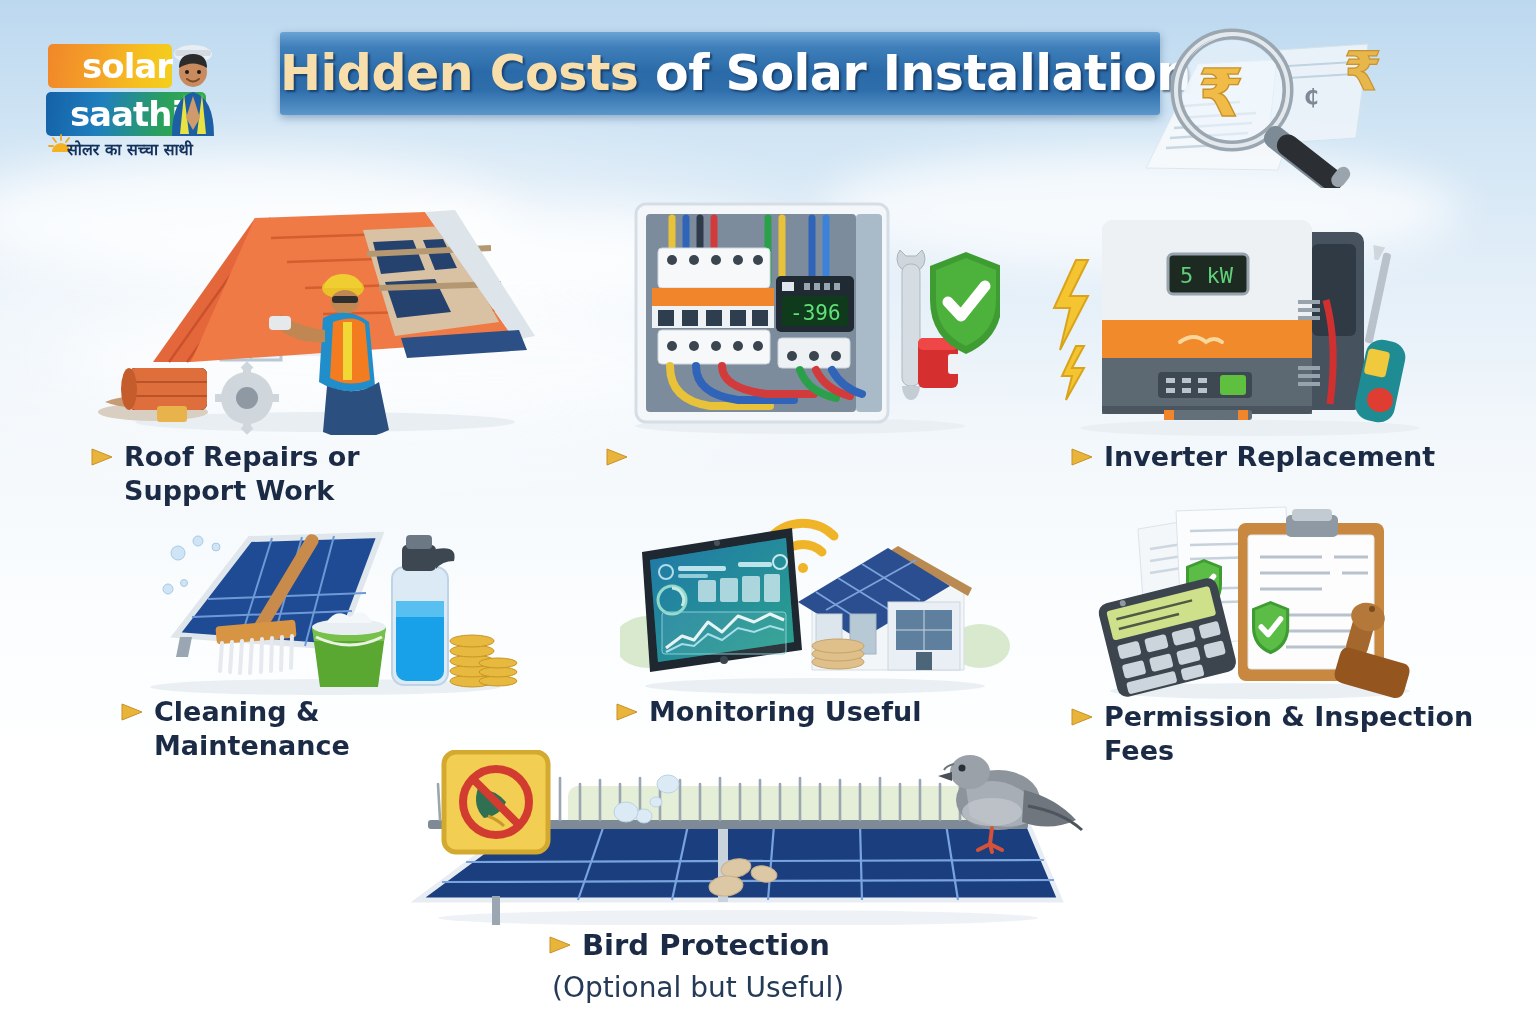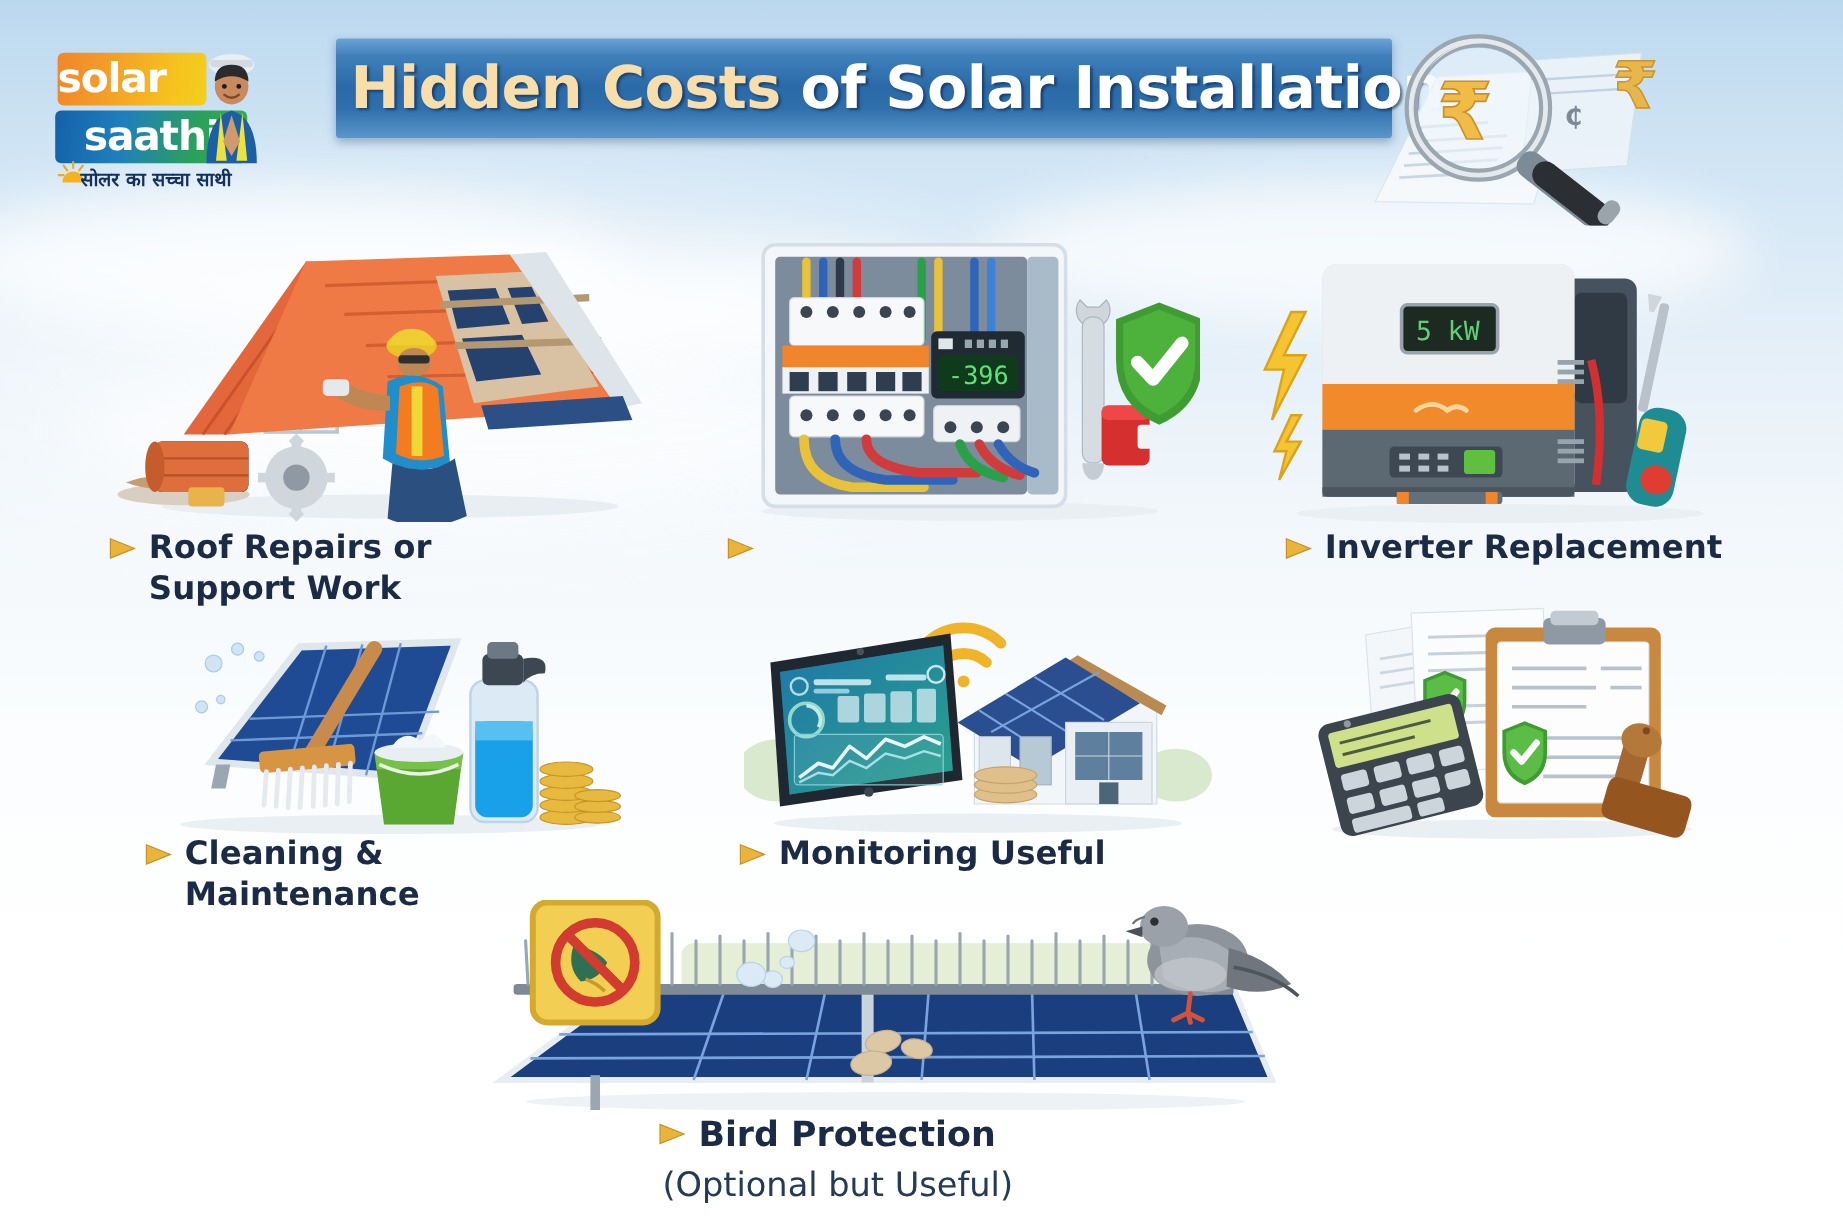--- a/index.html
+++ b/index.html
@@ -22,21 +22,21 @@
   .header { position:absolute; left:0; top:0; width:1536px; height:185px; }
 
   .logo { position:absolute; left:36px; top:38px; width:180px; height:128px; }
   .logo-row1 {
     position:absolute; left:12px; top:6px; width:124px; height:44px;
     background:linear-gradient(100deg,#f1862a 0%, #f4a227 40%, #f6c11f 75%, #f3cf1d 100%);
     border-radius:5px;
   }
   .logo-row1 span {
     display:block; color:#fff; font-size:34px; font-weight:bold; line-height:44px;
-    text-align:left; letter-spacing:-1px; font-family:"DejaVu Sans", sans-serif;
+    text-align:right; letter-spacing:-1px; font-family:"DejaVu Sans", sans-serif;
   }
   .logo-row2 {
     position:absolute; left:10px; top:54px; width:160px; height:44px;
     background:linear-gradient(100deg,#1461a8 0%, #1f7fbd 35%, #2aa05c 72%, #35b04c 100%);
     border-radius:5px;
   }
   .logo-row2 span {
     display:block; color:#fff; font-size:34px; font-weight:bold; line-height:44px;
     text-align:center; letter-spacing:-1px; font-family:"DejaVu Sans", sans-serif;
   }
@@ -53,21 +53,21 @@
     background:linear-gradient(to bottom,#6ba3d4 0%, #3f7fba 18%, #2a6aa8 48%, #2e6eab 70%, #5b97cb 100%);
     border-radius:3px;
     box-shadow:0 3px 8px rgba(20,60,110,.35);
   }
   .banner-title {
     position:absolute; left:0; top:0; width:880px; height:83px;
     line-height:83px; text-align:center; white-space:nowrap;
     font-size:49px; font-weight:bold; letter-spacing:-.5px;
     font-family:"DejaVu Sans", sans-serif;
   }
-  .t-gold { color:#f7deaa; text-shadow:2px 2px 2px rgba(10,30,60,.55);margin-left:12px; }
+  .t-gold { color:#f7deaa; text-shadow:2px 2px 2px rgba(10,30,60,.55); }
   .t-white{ color:#ffffff; text-shadow:2px 2px 2px rgba(10,30,60,.55); }
 
   .magnifier { position:absolute; left:1128px; top:18px; width:270px; height:170px; }
 
   
   .grid { position:absolute; left:0; top:180px; width:1536px; }
   .card { position:absolute; }
   .art  { position:absolute; }
   .label {
     position:absolute; display:flex; align-items:flex-start; gap:10px;
@@ -630,20 +630,26 @@
         <circle cx="44" cy="90" r="3" fill="#8f99a3"></circle>
       </g>
 
       <g transform="translate(262,104)">
         <rect x="-2" y="0" width="22" height="48" rx="9" fill="#a4672d" transform="rotate(16 9 24)"></rect>
         <ellipse cx="16" cy="8" rx="17" ry="14" fill="#b4783a" transform="rotate(16 16 8)"></ellipse>
         <circle cx="20" cy="0" r="3" fill="#7d4a1c"></circle>
         <path d="M-8 46 h56 q8 0 8 10 v16 q0 10 -10 10 h-52 q-10 0 -10 -10 v-16 q0 -10 8 -10Z" fill="#94551f" transform="rotate(16 20 64)"></path>
       </g>
     </svg>
+    <div class="label" style="left:-20px; top:195px;">
+      <svg class="arrow" width="24" height="20" viewBox="0 0 24 20">
+        <polygon points="2,2 22,10 2,18" fill="#e8b43a" stroke="#c89128" stroke-width="1"></polygon>
+      </svg>
+      <span class="ltext">Permission &amp; Inspection Fees</span>
+    </div>
   </div>
 
   <div class="card" style="left:388px; top:570px; width:700px; height:260px;">
     <svg class="art" style="left:0; top:0; width:700px; height:175px;" viewBox="0 0 700 175">
       <ellipse cx="350" cy="168" rx="300" ry="8" fill="#eef2f6"></ellipse>
 
       <g fill="#cfe0b4" opacity=".55">
         <rect x="180" y="36" width="430" height="52" rx="10"></rect>
       </g>
 

